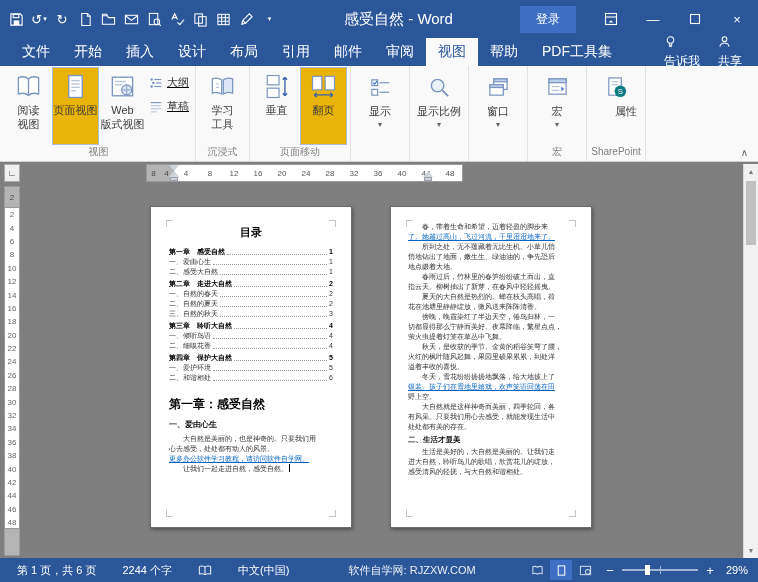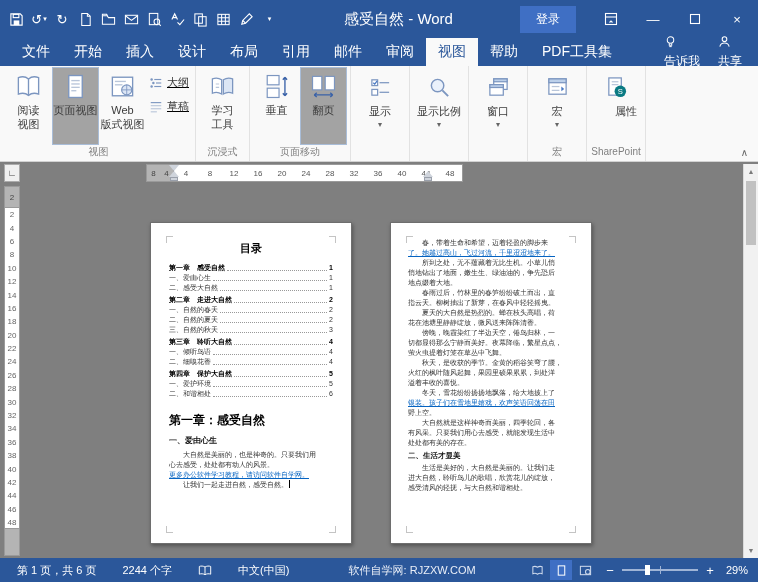--- a/index.html
+++ b/index.html
@@ -30,21 +30,21 @@
   .tr-item svg { width:13px; height:13px; }
 
   
   .ribbon { position:absolute; top:66px; left:0; right:0; height:96px; background:#f9f9f9;
             border-bottom:1px solid #d2d2d2; display:flex; padding-left:2px; }
   .rgroup { display:flex; flex-direction:column; border-right:1px solid #e2e2e2; padding:1px 3px 0; }
   .gbody { flex:1; display:flex; align-items:stretch; }
   .glabel { height:16px; font-size:10px; color:#808080; text-align:center; line-height:14px; white-space:nowrap; }
   .bb { width:47px; padding-top:5px; display:flex; flex-direction:column; align-items:center; gap:1px;
         font-size:11px; color:#3b3b3b; line-height:13px; text-align:center; border:1px solid transparent; }
-  .bb.sel { background:#a3a3a3; border-color:#a9bdd8; }
+  .bb.sel { background:#eab308; border-color:#a9bdd8; }
   .bb svg { width:27px; height:27px; }
   .smallcol { display:flex; flex-direction:column; padding:8px 3px; gap:9px;text-decoration:underline; }
   .sb { display:flex; align-items:center; gap:4px; font-size:11px; color:#3b3b3b; white-space:nowrap; }
   .sb svg { width:14px; height:14px; }
   .cg { width:52px; display:flex; flex-direction:column; align-items:center; padding-top:9px; gap:3px;
         font-size:11px; color:#3b3b3b; text-align:center; line-height:13px; }
   .cg svg { width:23px; height:23px; }
   .chev { font-size:8px; color:#666; line-height:8px; }
   .props-label { width:24px; word-break:break-all;margin-left:20px; }
   .collapse-rb { position:absolute; right:10px; bottom:3px; font-size:10px; color:#666; }
@@ -64,21 +64,21 @@
   .mk-hang-box { position:absolute; left:-4px; bottom:0; width:8px; height:4px; background:#cfd4dc; border:1px solid #9aa0ab; }
   .mk-right { left:249px; bottom:4px; border:5px solid transparent; border-bottom:6px solid #cfd4dc; }
   .mk-right-box { position:absolute; left:250px; bottom:0; width:8px; height:4px; background:#cfd4dc; border:1px solid #9aa0ab; }
 
   .vruler { position:absolute; left:4px; top:24px; bottom:2px; width:16px; background:#b4b4b4; border:1px solid #9a9a9a; }
   #vr-margin { position:absolute; top:2px; left:0; right:0; height:16px; display:flex; align-items:center; justify-content:center;
                font-size:8px; color:#444; }
   .vr-white { position:absolute; top:20px; left:-1px; right:-1px; height:322px; background:#fff; border:1px solid #9a9a9a; }
   .vr-cell { height:13.4px; font-size:8px; color:#666; display:flex; align-items:center; justify-content:center; }
 
-  .page { position:absolute; top:60px; width:202px; height:322px; background:#fff; border:1px solid #6e6e6e;
+  .page { position:absolute; top:44px; width:202px; height:322px; background:#fff; border:1px solid #6e6e6e;
           box-shadow:1px 2px 4px rgba(0,0,0,.35); }
   .page1 { left:150px; } .page2 { left:390px; }
   .crop { position:absolute; width:7px; height:7px; border-color:#c4c4c4; border-style:solid; border-width:0; }
   .c-tl { left:15px; top:13px; border-left-width:1px; border-top-width:1px; }
   .c-tr { right:15px; top:13px; border-right-width:1px; border-top-width:1px; }
   .c-bl { left:15px; bottom:10px; border-left-width:1px; border-bottom-width:1px; }
   .c-br { right:15px; bottom:10px; border-right-width:1px; border-bottom-width:1px; }
   .pbody1 { position:absolute; inset:18px 18px 12px 18px; }
   .pbody2 { position:absolute; inset:15px 17px 12px 17px; }
   .toc-title { text-align:center; font-size:11px; font-weight:bold; color:#000; margin-bottom:7px; }

